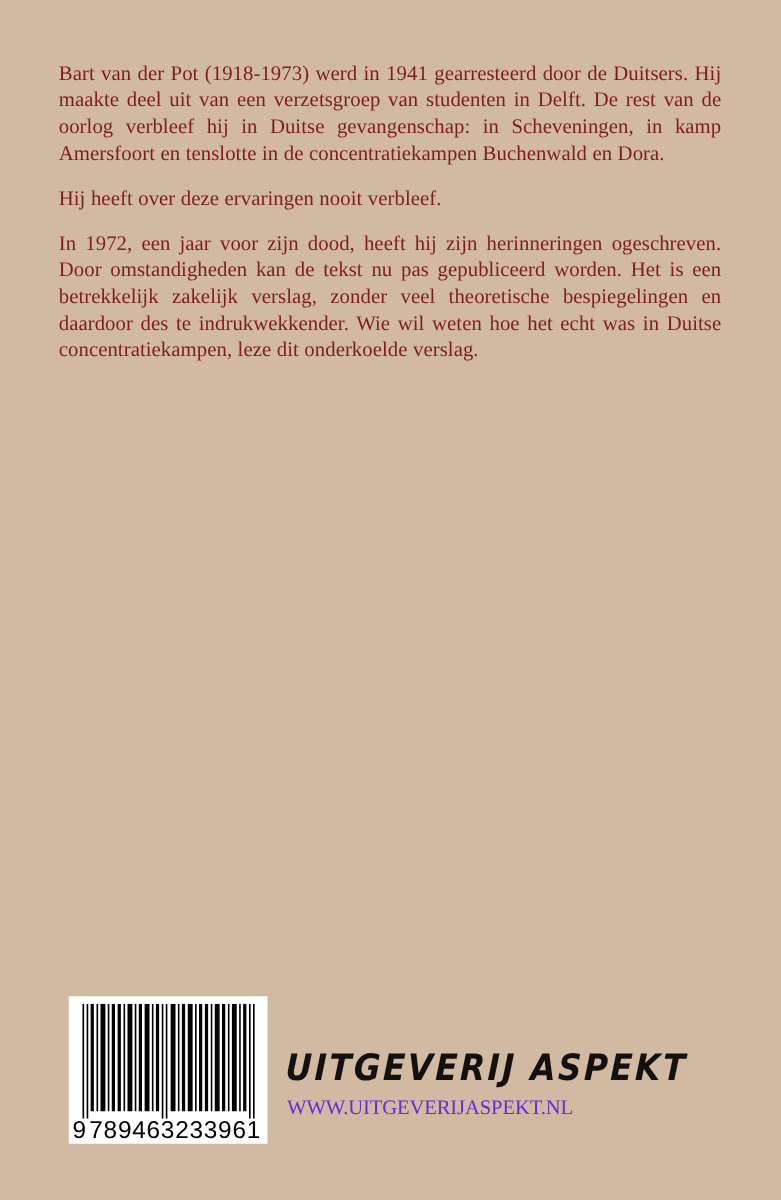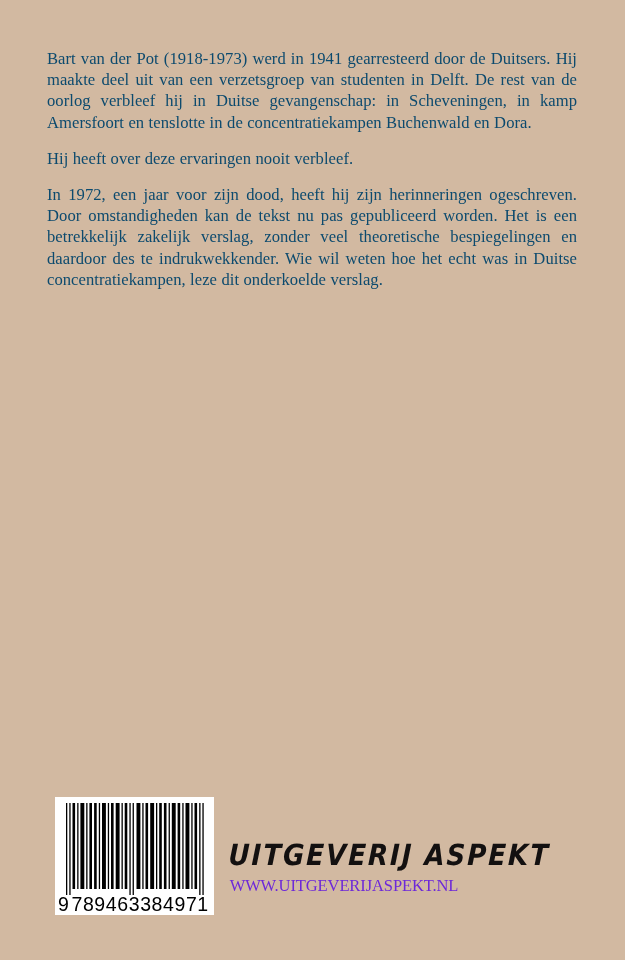--- a/index.html
+++ b/index.html
@@ -23,21 +23,21 @@
     left: 47px;
     top: 48px;
     width: 530px;
   }
   .para {
     margin: 0 0 15px 0;
     text-align: justify;
     text-justify: inter-word;
     font-size: 16.6px;
     line-height: 21.2px;
-    color: #0c4a6e;
+    color: #7f1d1d;
     letter-spacing: 0.05px;
     word-spacing: 0.2px;
   }
   .para:last-child { margin-bottom: 12px; }
   .para.last-line-natural { text-align-last: left; }
 
   
   .barcode-block {
     position: absolute;
     left: 55px;
@@ -156,21 +156,21 @@
           <rect x="139.5" y="0" width="2.6" height="86"></rect>
 
           <rect x="144.2" y="0" width="1.3" height="92"></rect>
           <rect x="147.4" y="0" width="1.3" height="92"></rect>
         </g>
       </svg>
     </div>
     <div class="barcode-digits">
       <span class="bd-lead">9</span>
       <span class="bd-left">789463</span>
-      <span class="bd-right">384971</span>
+      <span class="bd-right">233961</span>
     </div>
   </div>
 
   <div class="publisher">
     <div class="pub-name">UITGEVERIJ ASPEKT</div>
     <div class="pub-url">WWW.UITGEVERIJASPEKT.NL</div>
   </div>
 
 </div>
 

